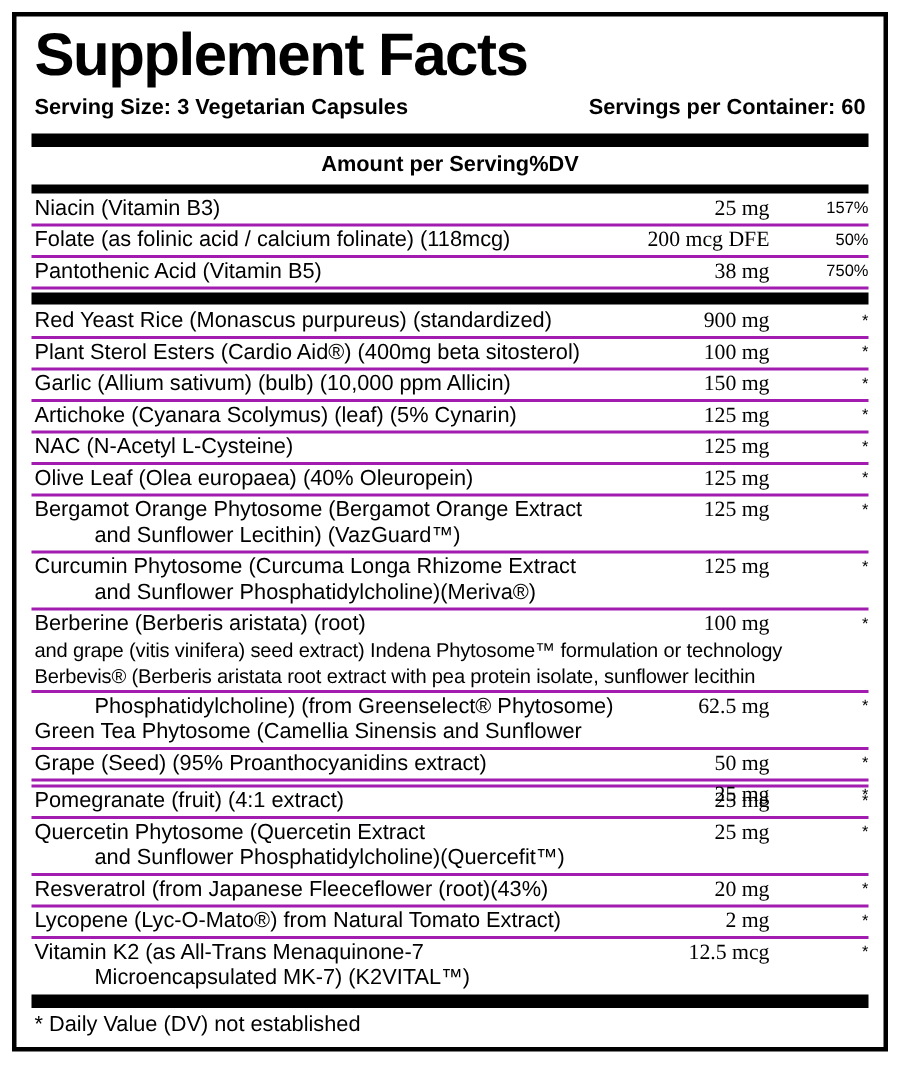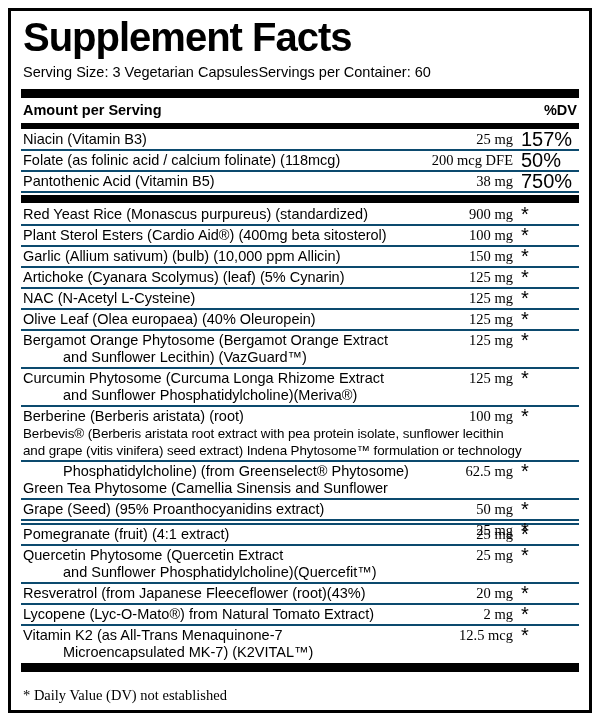--- a/index.html
+++ b/index.html
@@ -12,51 +12,51 @@
     margin:8px 8px 0 8px;
     border:3px solid #000;
     padding:2px 10px 3px 10px;
     background:#fff;
   }
   .title {
     font-size:40px; font-weight:bold; letter-spacing:-1px;
     line-height:44px; margin:0; padding:2px 0 2px 2px;
   }
   .serving {
-    display:flex; 
-    font-size:14.5px; line-height:18px; padding:2px 2px 7px 2px;
+    display:flex; justify-content:space-between;
+    font-size:14.5px; line-height:18px; padding:2px 2px 7px 2px;font-weight:bold;
   }
   .bar { background:#000; }
   .bar-lg { height:9px; margin:1px 0; }
   .bar-md { height:6px; margin:1px 0; }
   .bar-row { height:8px; margin:2px 0; }
   .colhead {
-    display:flex; justify-content:space-between;
+    display:flex; justify-content:center;
     font-weight:bold; font-size:14.5px; line-height:17px;
     padding:3px 2px;
   }
   .row {
     position:relative;
-    border-bottom:2px solid #0c4a6e;
+    border-bottom:2px solid #a21caf;
     padding:1px 2px;
     font-size:14.5px; line-height:17px;
   }
   .row:last-child { border-bottom:none; }
   .nm  { margin-right:145px; }
   .wrap { padding-left:40px; }
   .note { font-size:13.4px; line-height:17px; letter-spacing:-0.1px; margin-right:0; }
   .amt {
     position:absolute; top:1px; right:66px;
     font-size:14.5px; white-space:nowrap;font-family:Liberation Serif, serif;
   }
   .dv {
     position:absolute; top:1px; right:0;
-    width:58px; text-align:left; font-size:20px;
+    width:58px; text-align:right; font-size:11px;
   }
-  .footnote { font-size:14.5px; line-height:18px; padding:13px 2px 3px 2px;font-family:Liberation Serif, serif; }
+  .footnote { font-size:14.5px; line-height:18px; padding:1px 2px 3px 2px; }
 </style>
 </head>
 <body>
 
 <div class="panel">
   <h1 class="title">Supplement Facts</h1>
 
   <div class="serving">
     <span>Serving Size: 3 Vegetarian Capsules</span>
     <span>Servings per Container: 60</span>
@@ -125,22 +125,22 @@
         <span class="dv">*</span>
       </div>
       <div class="row">
         <div class="nm">Curcumin Phytosome (Curcuma Longa Rhizome Extract</div>
         <div class="nm wrap">and Sunflower Phosphatidylcholine)(Meriva®)</div>
         <span class="amt">125 mg</span>
         <span class="dv">*</span>
       </div>
       <div class="row">
         <div class="nm">Berberine (Berberis aristata) (root)</div>
+        <div class="note">and grape (vitis vinifera) seed extract) Indena Phytosome™ formulation or technology</div>
         <div class="note">Berbevis® (Berberis aristata root extract with pea protein  isolate, sunflower lecithin</div>
-        <div class="note">and grape (vitis vinifera) seed extract) Indena Phytosome™ formulation or technology</div>
         <span class="amt">100 mg</span>
         <span class="dv">*</span>
       </div>
       <div class="row">
         <div class="nm wrap">Phosphatidylcholine)  (from Greenselect® Phytosome)</div>
         <div class="nm">Green Tea Phytosome (Camellia Sinensis and Sunflower</div>
         <span class="amt">62.5 mg</span>
         <span class="dv">*</span>
       </div>
       <div class="row">

